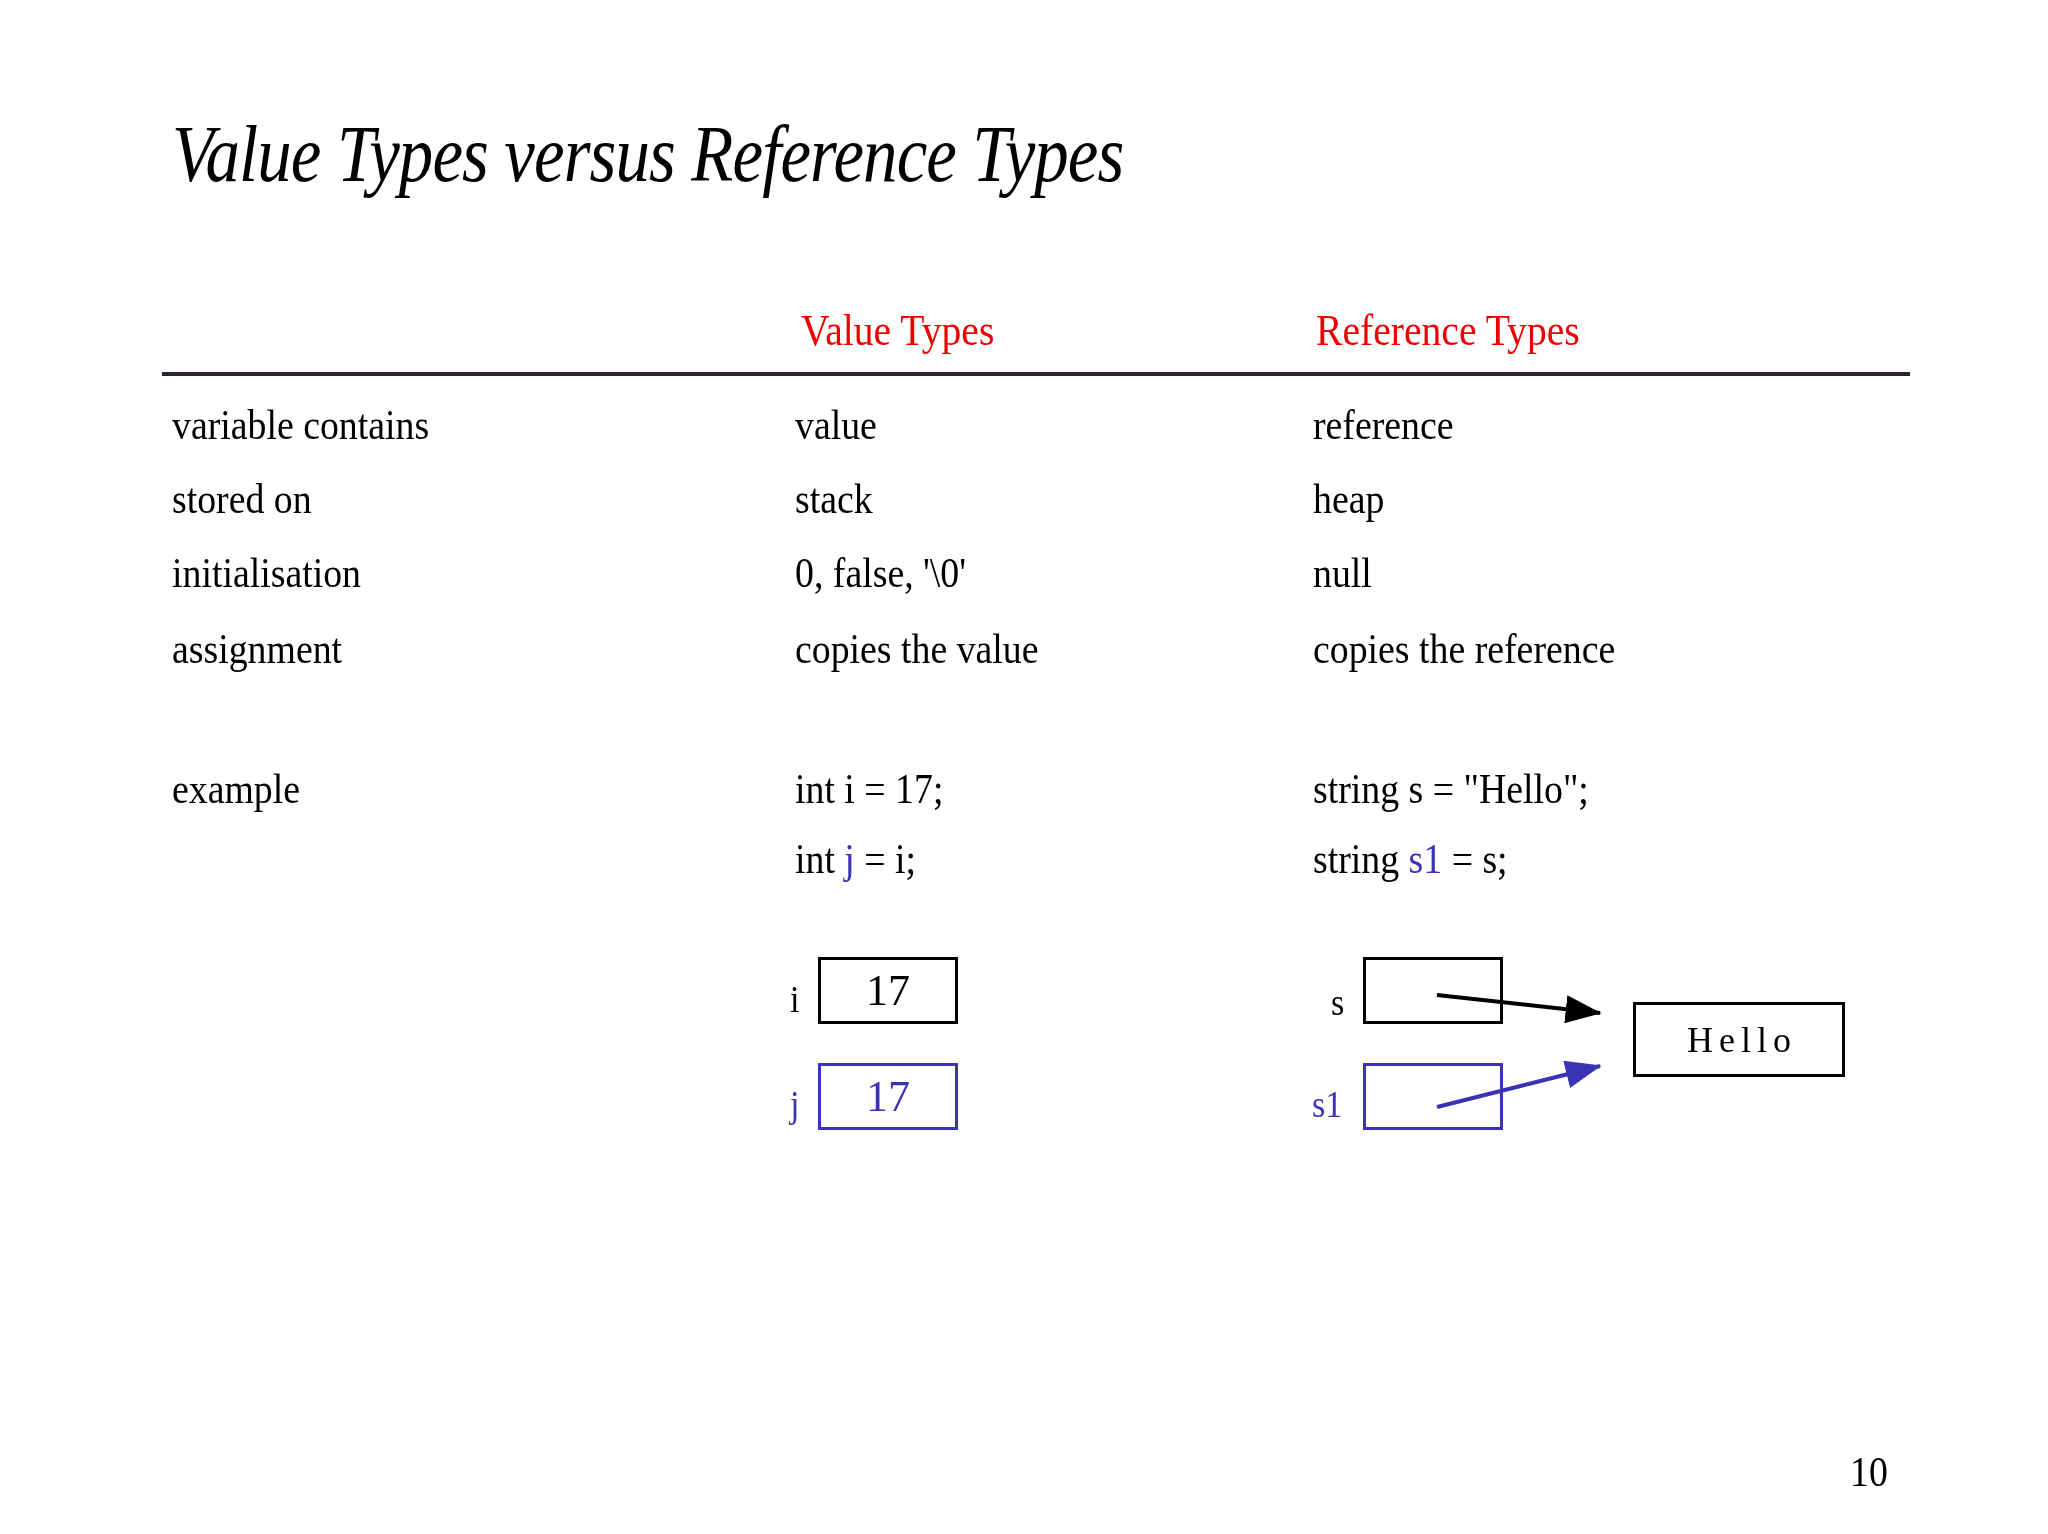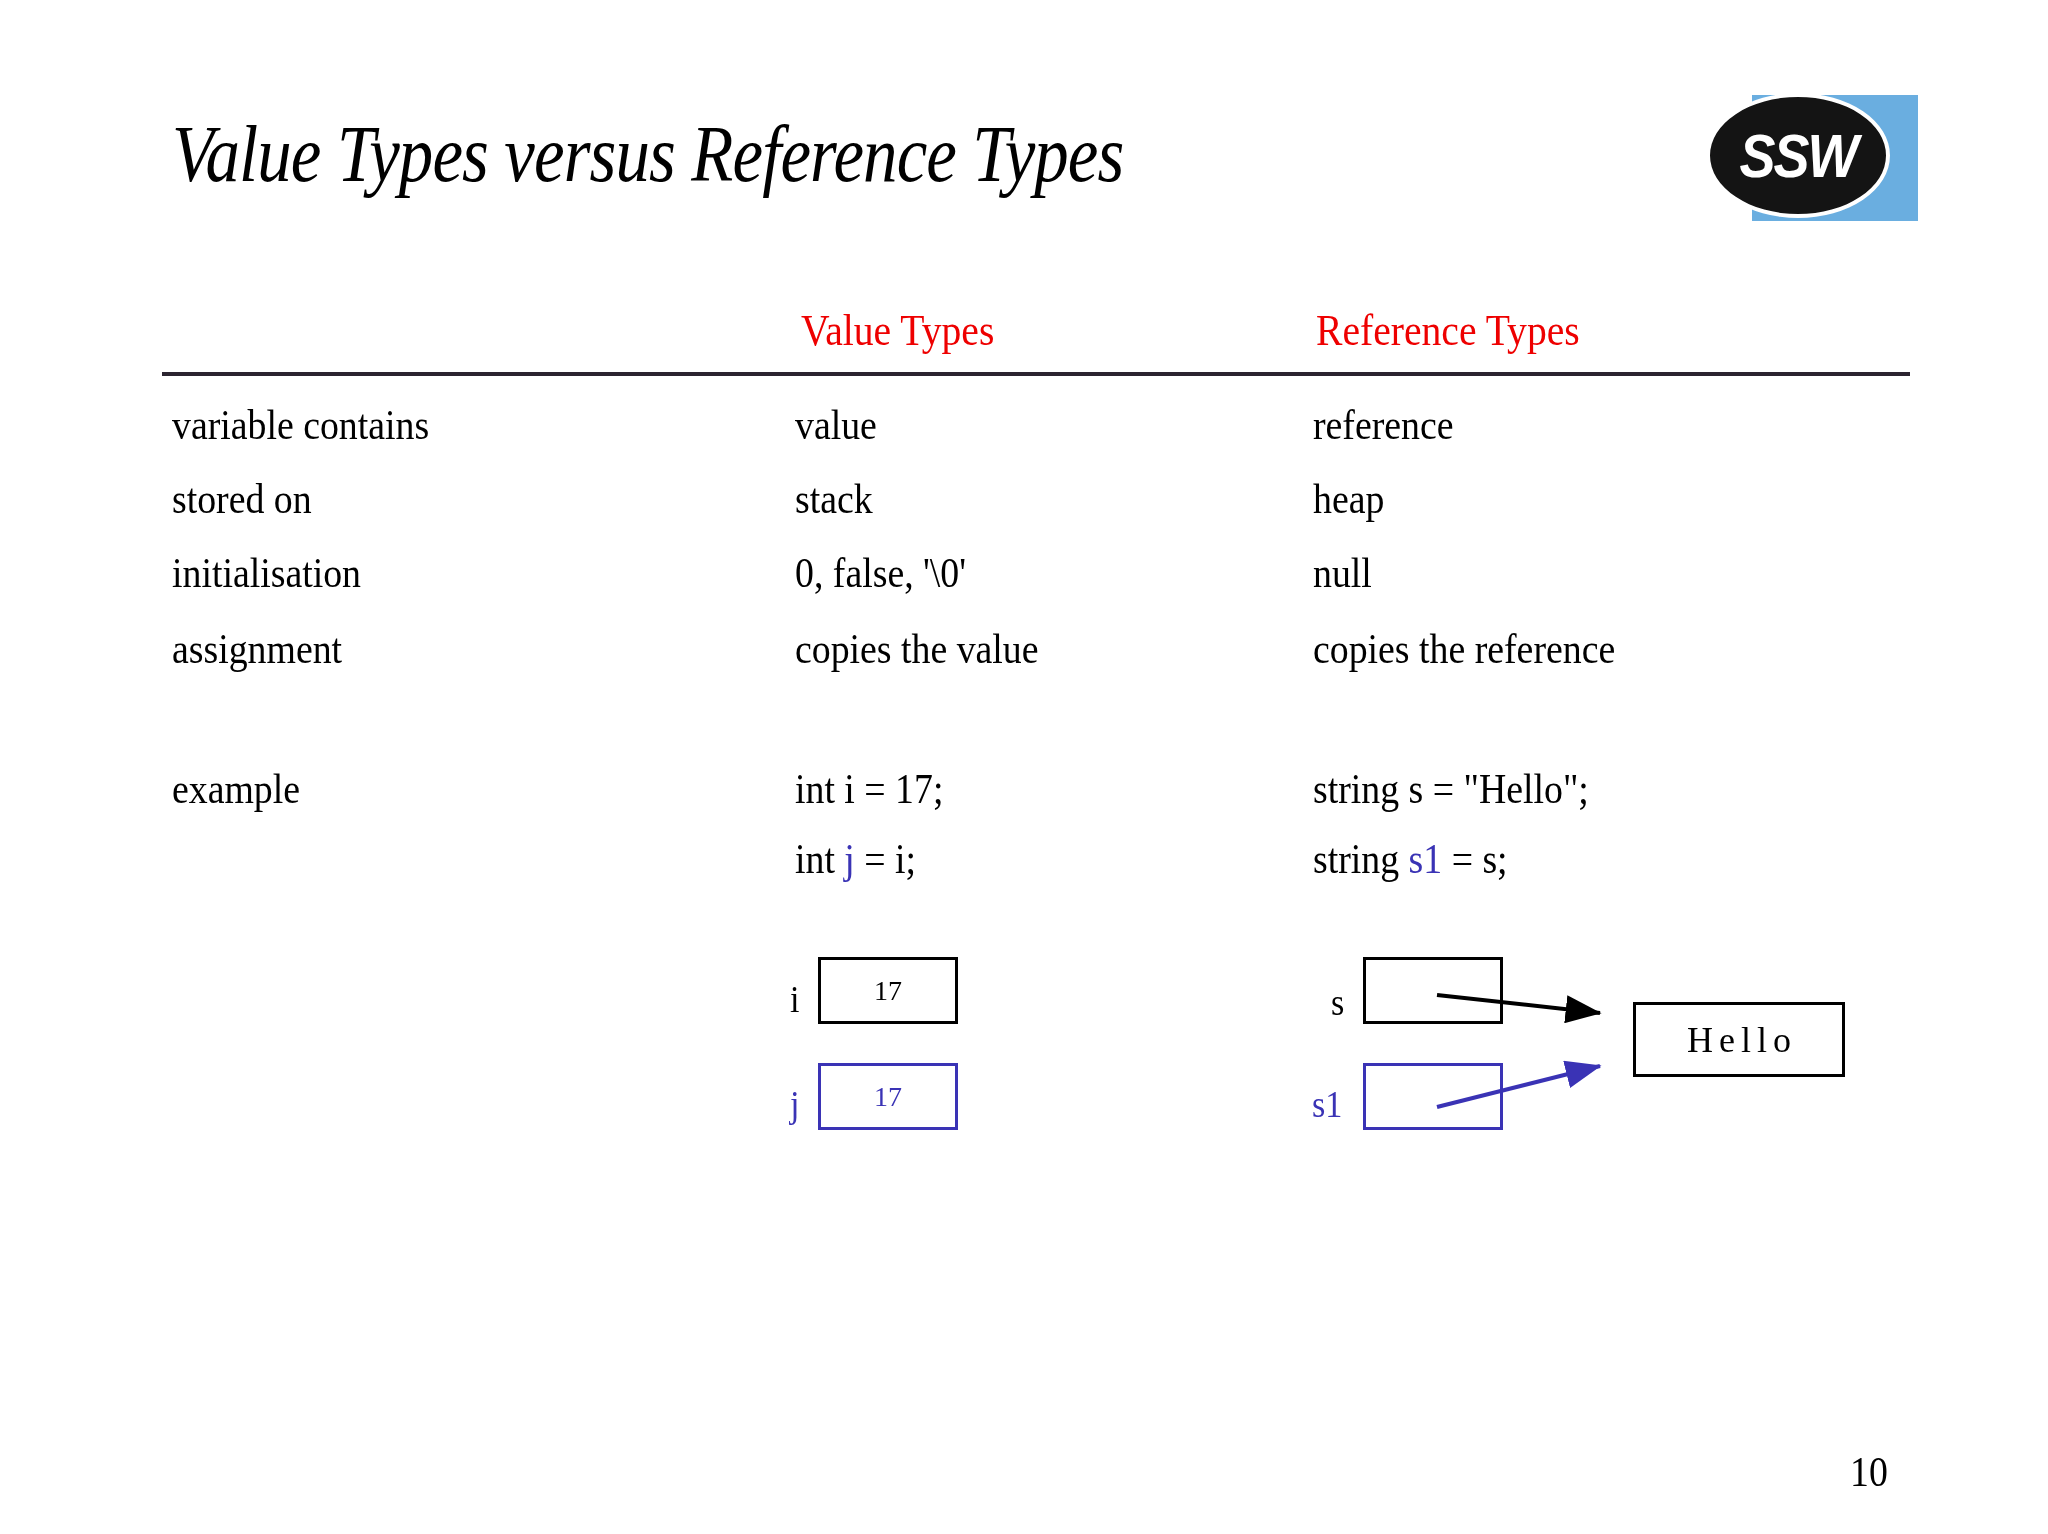--- a/index.html
+++ b/index.html
@@ -136,21 +136,21 @@
     transform: scaleX(0.90);
     transform-origin: left top;
   }
   .box {
     position: absolute;
     box-sizing: border-box;
     background: #ffffff;
     display: flex;
     align-items: center;
     justify-content: center;
-    font-size: 28px;
+    font-size: 44px;
   }
   .box-black { border: 3px solid #000000; color: #000000; }
   .box-blue  { border: 3px solid #3a33b5; color: #3a33b5; }
 
   
   #label-i  { left: 790px;  top: 980px;  color: #000000; }
   #box-i    { left: 818px;  top: 957px;  width: 140px; height: 67px; }
   #label-j  { left: 790px;  top: 1085px; color: #3a33b5; }
   #box-j    { left: 818px;  top: 1063px; width: 140px; height: 67px; }
 
@@ -186,25 +186,20 @@
     transform-origin: left top;
   }
 </style>
 </head>
 <body>
 
 <div id="slide">
 
   <div id="slide-title">Value Types versus Reference Types</div>
 
-  <div id="logo">
-    <div class="logo-square"></div>
-    <div class="logo-ellipse"></div>
-    <div class="logo-text">SSW</div>
-  </div>
 
   <div class="col-header" id="header-value-types">Value Types</div>
   <div class="col-header" id="header-reference-types">Reference Types</div>
 
   <div id="header-rule"></div>
 
   <div class="cell col-a row-0">variable contains</div>
   <div class="cell col-b row-0">value</div>
   <div class="cell col-c row-0">reference</div>
 

